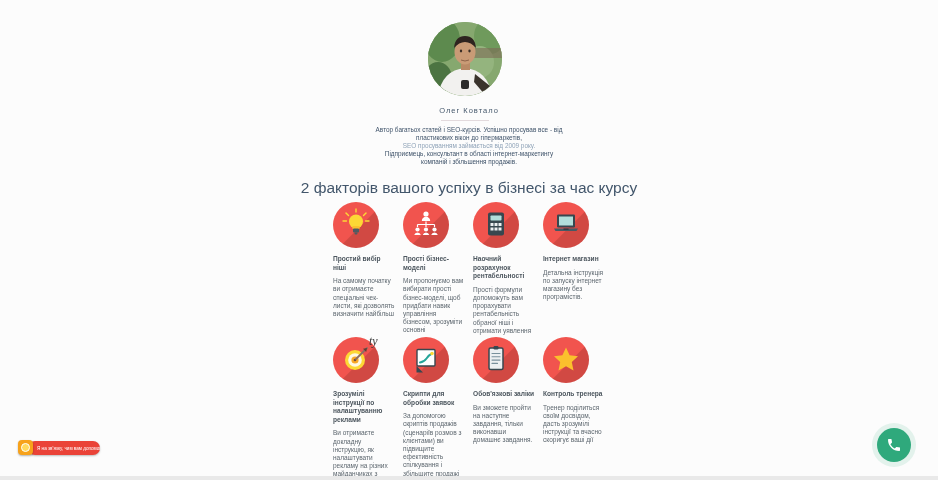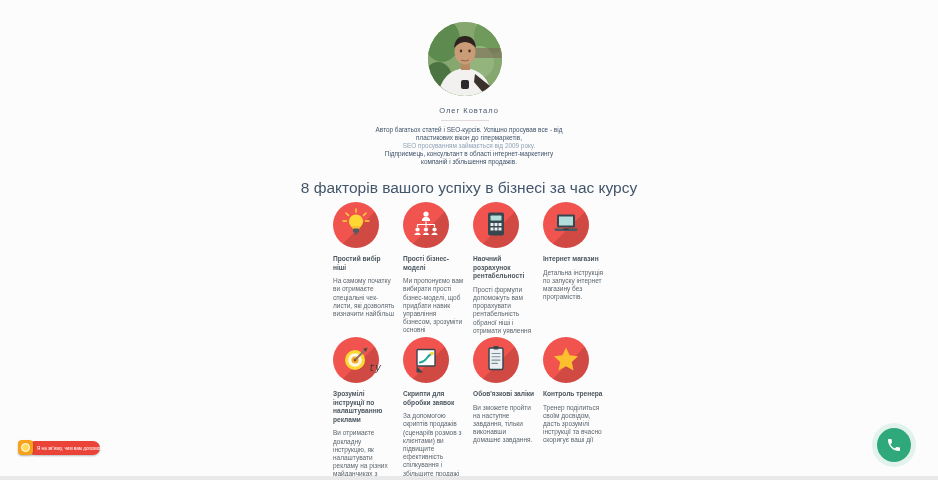--- a/index.html
+++ b/index.html
@@ -23,22 +23,22 @@
   .features{position:absolute;left:333px;top:202px;display:grid;
     grid-template-columns:repeat(4,62px);column-gap:8px;grid-template-rows:135px 143px;}
   .cell{overflow:hidden;}
   .fi{position:relative;width:46px;height:46px;border-radius:50%;background:#f1544e;overflow:hidden;margin-bottom:7px;}
   .fi::after{content:'';position:absolute;left:17px;top:17px;width:60px;height:60px;
     background:rgba(0,0,0,0.13);transform:rotate(45deg);}
   .fi svg{position:relative;z-index:1;display:block;}
   .ft{font-size:6.6px;line-height:8.6px;font-weight:700;color:#4c565e;}
   .fd{margin-top:5px;font-size:6.5px;line-height:8.2px;color:#5c666e;}
 
-  .hand-mark{position:absolute;left:369px;top:334px;font-family:Liberation Mono, monospace;
-    font-style:italic;font-size:10px;color:#3a3a3a;margin-top:29px;}
+  .hand-mark{position:absolute;left:369px;top:334px;font-family:Liberation Serif, serif;
+    font-style:italic;font-size:12px;color:#3a3a3a;}
 
   
   .chat-badge{position:absolute;left:18px;top:440px;height:17px;}
   .chat-badge .pill{position:absolute;left:10px;top:1px;width:72px;height:14px;background:#ea4338;
     border-radius:7px;box-shadow:0 1px 2px rgba(0,0,0,.25);display:flex;align-items:center;}
   .chat-badge .pill span{display:block;width:100%;padding-left:9px;padding-right:3px;
     font-size:4.6px;line-height:5px;color:#fff;white-space:nowrap;overflow:hidden;}
   .chat-badge .widget-ic{position:absolute;left:0;top:0;width:15px;height:15px;border-radius:4px;
     background:#f7a21b;z-index:2;box-shadow:0 1px 2px rgba(0,0,0,.3);display:flex;align-items:center;justify-content:center;}
   .chat-badge .widget-ic::after{content:'';width:7px;height:7px;border-radius:50%;
@@ -76,21 +76,21 @@
 
   <div class="person-name">Олег Ковтало</div>
   <div class="name-divider"></div>
 
   <div class="bio">
     <p>Автор багатьох статей і SEO-курсів. Успішно просував все - від пластикових вікон до гіпермаркетів,</p>
     <p class="light">SEO просуванням займається від 2009 року.</p>
     <p>Підприємець, консультант в області інтернет-маркетингу компаній і збільшення продажів.</p>
   </div>
 
-  <h1 class="section-heading">8 факторів вашого успіху в бізнесі за час курсу</h1>
+  <h1 class="section-heading">2 факторів вашого успіху в бізнесі за час курсу</h1>
 
   <div class="features">
 
     <div class="cell">
       <div class="fi">
         <svg width="46" height="46" viewBox="0 0 46 46">
           <g stroke="#fdd835" stroke-width="1.4" stroke-linecap="round">
             <line x1="23" y1="7" x2="23" y2="10"></line>
             <line x1="13" y1="11" x2="15.5" y2="13.5"></line>
             <line x1="33" y1="11" x2="30.5" y2="13.5"></line>

